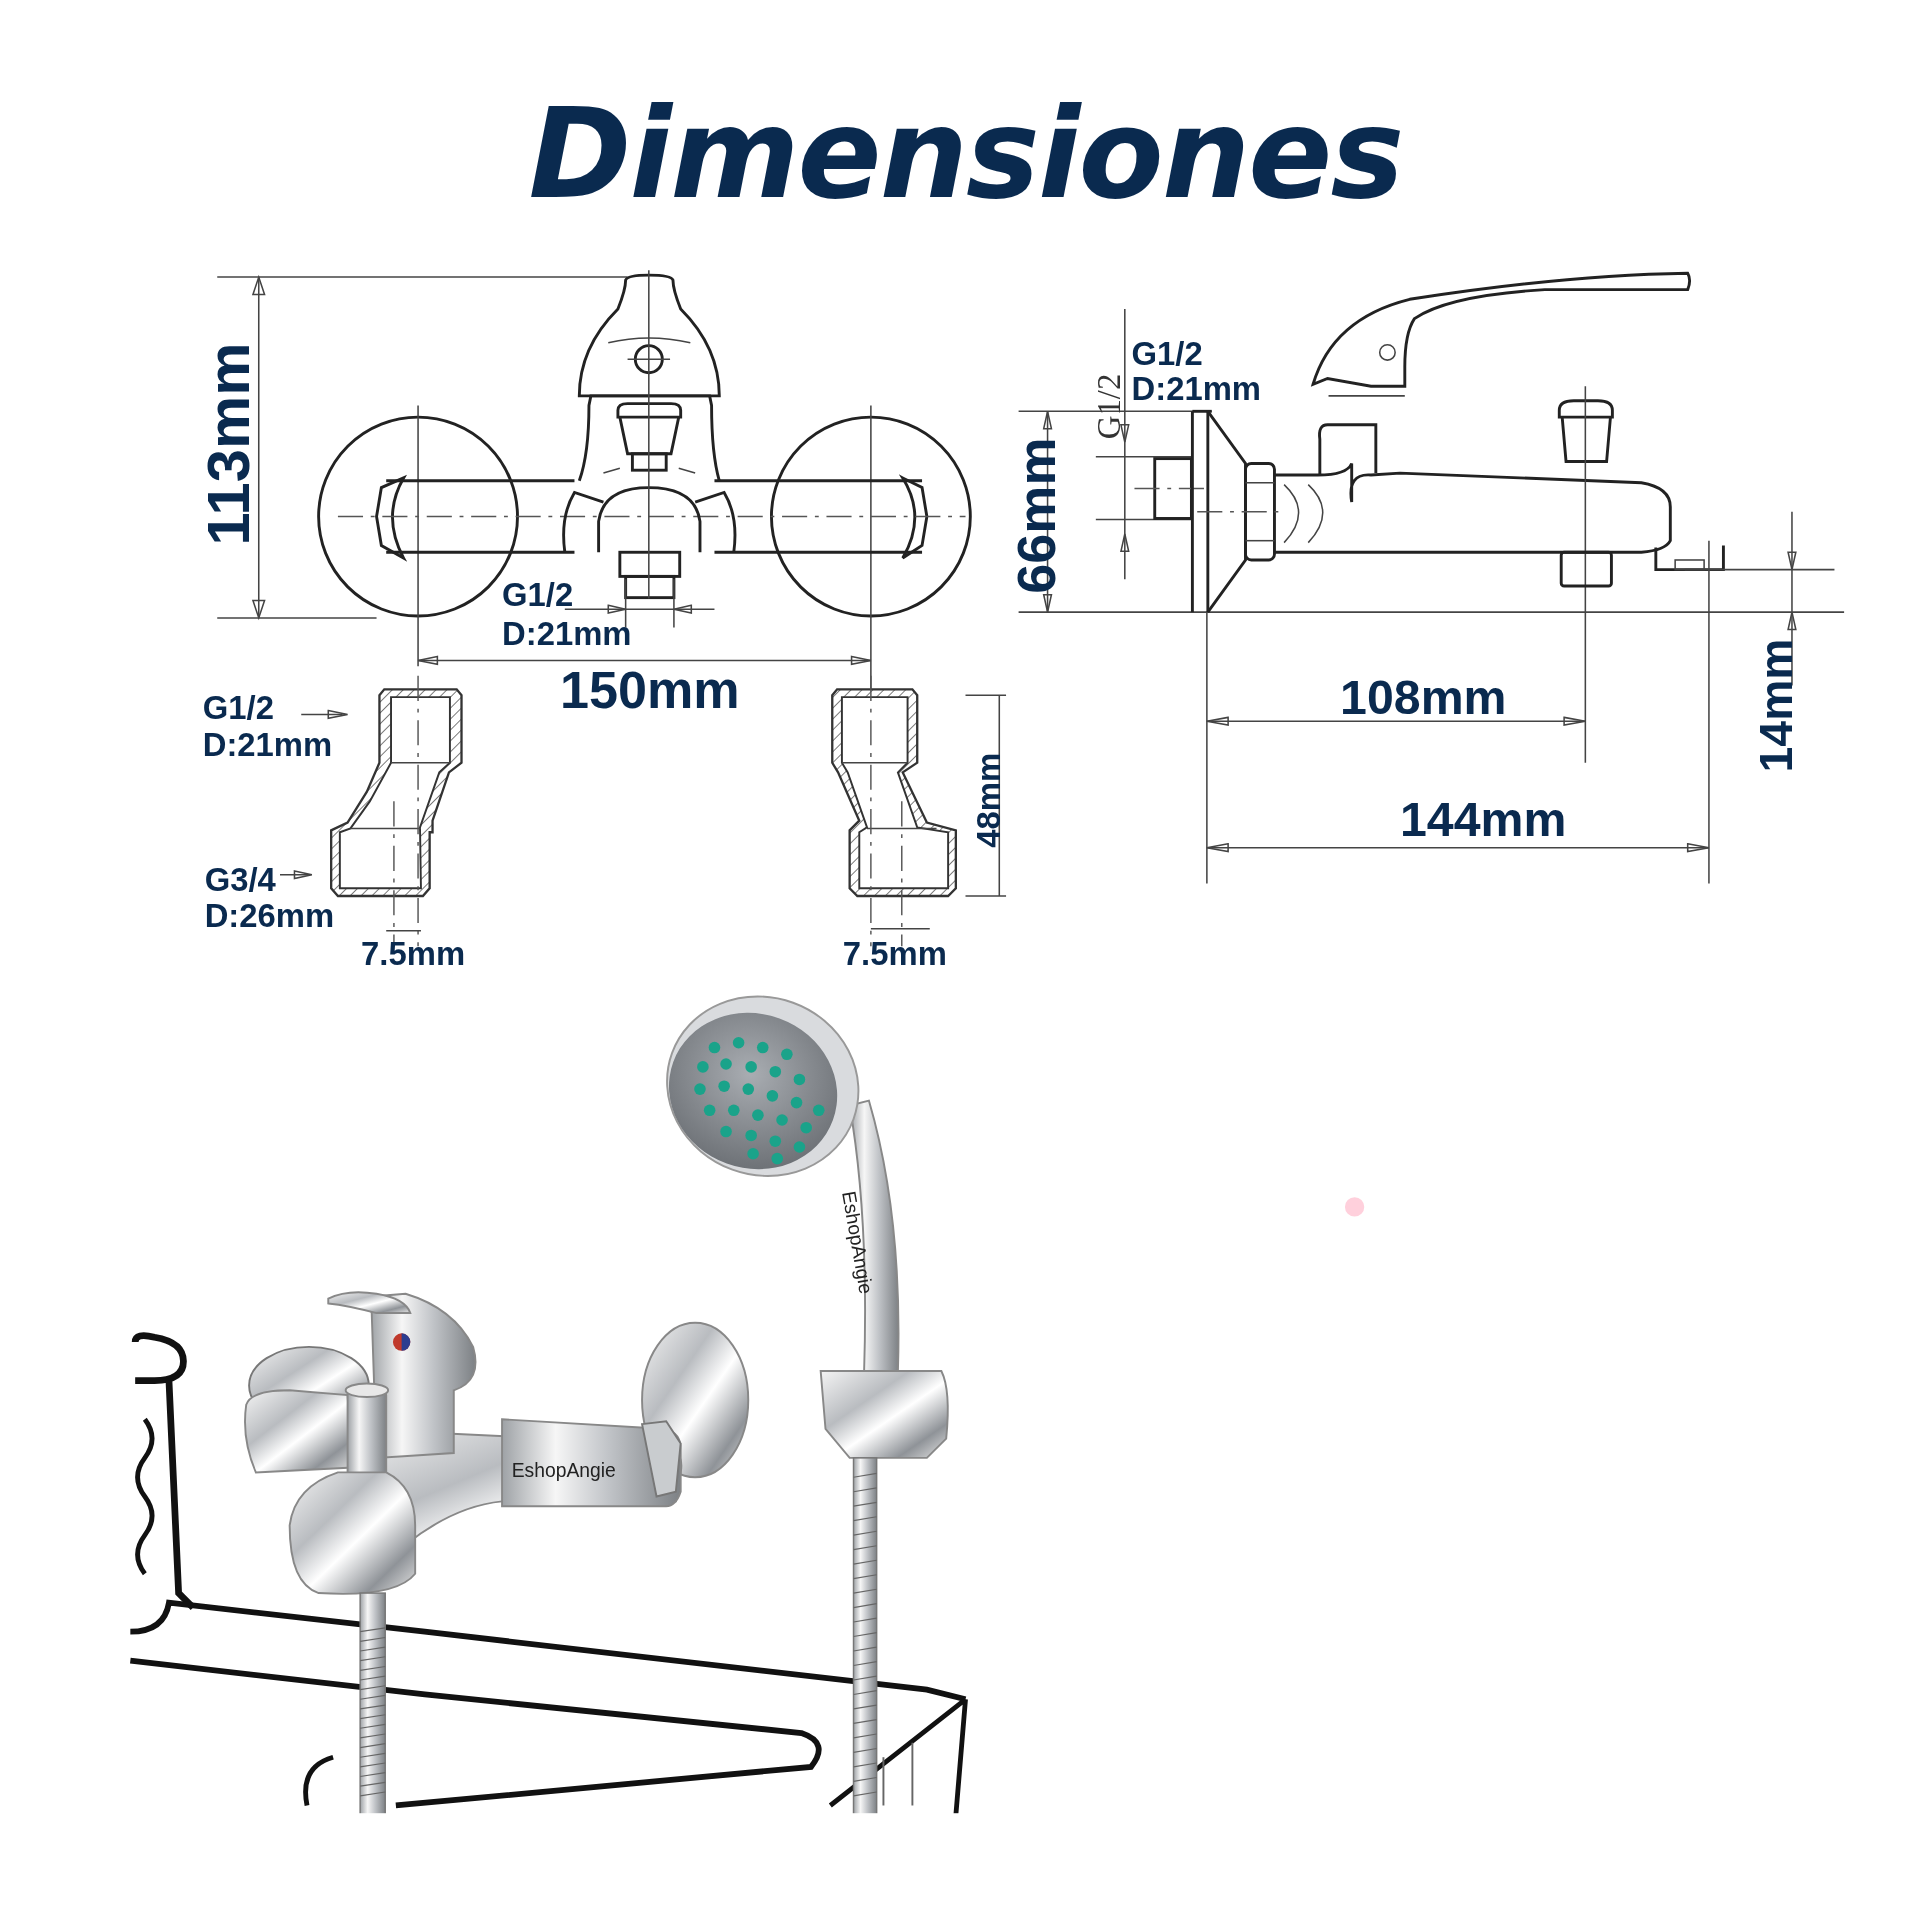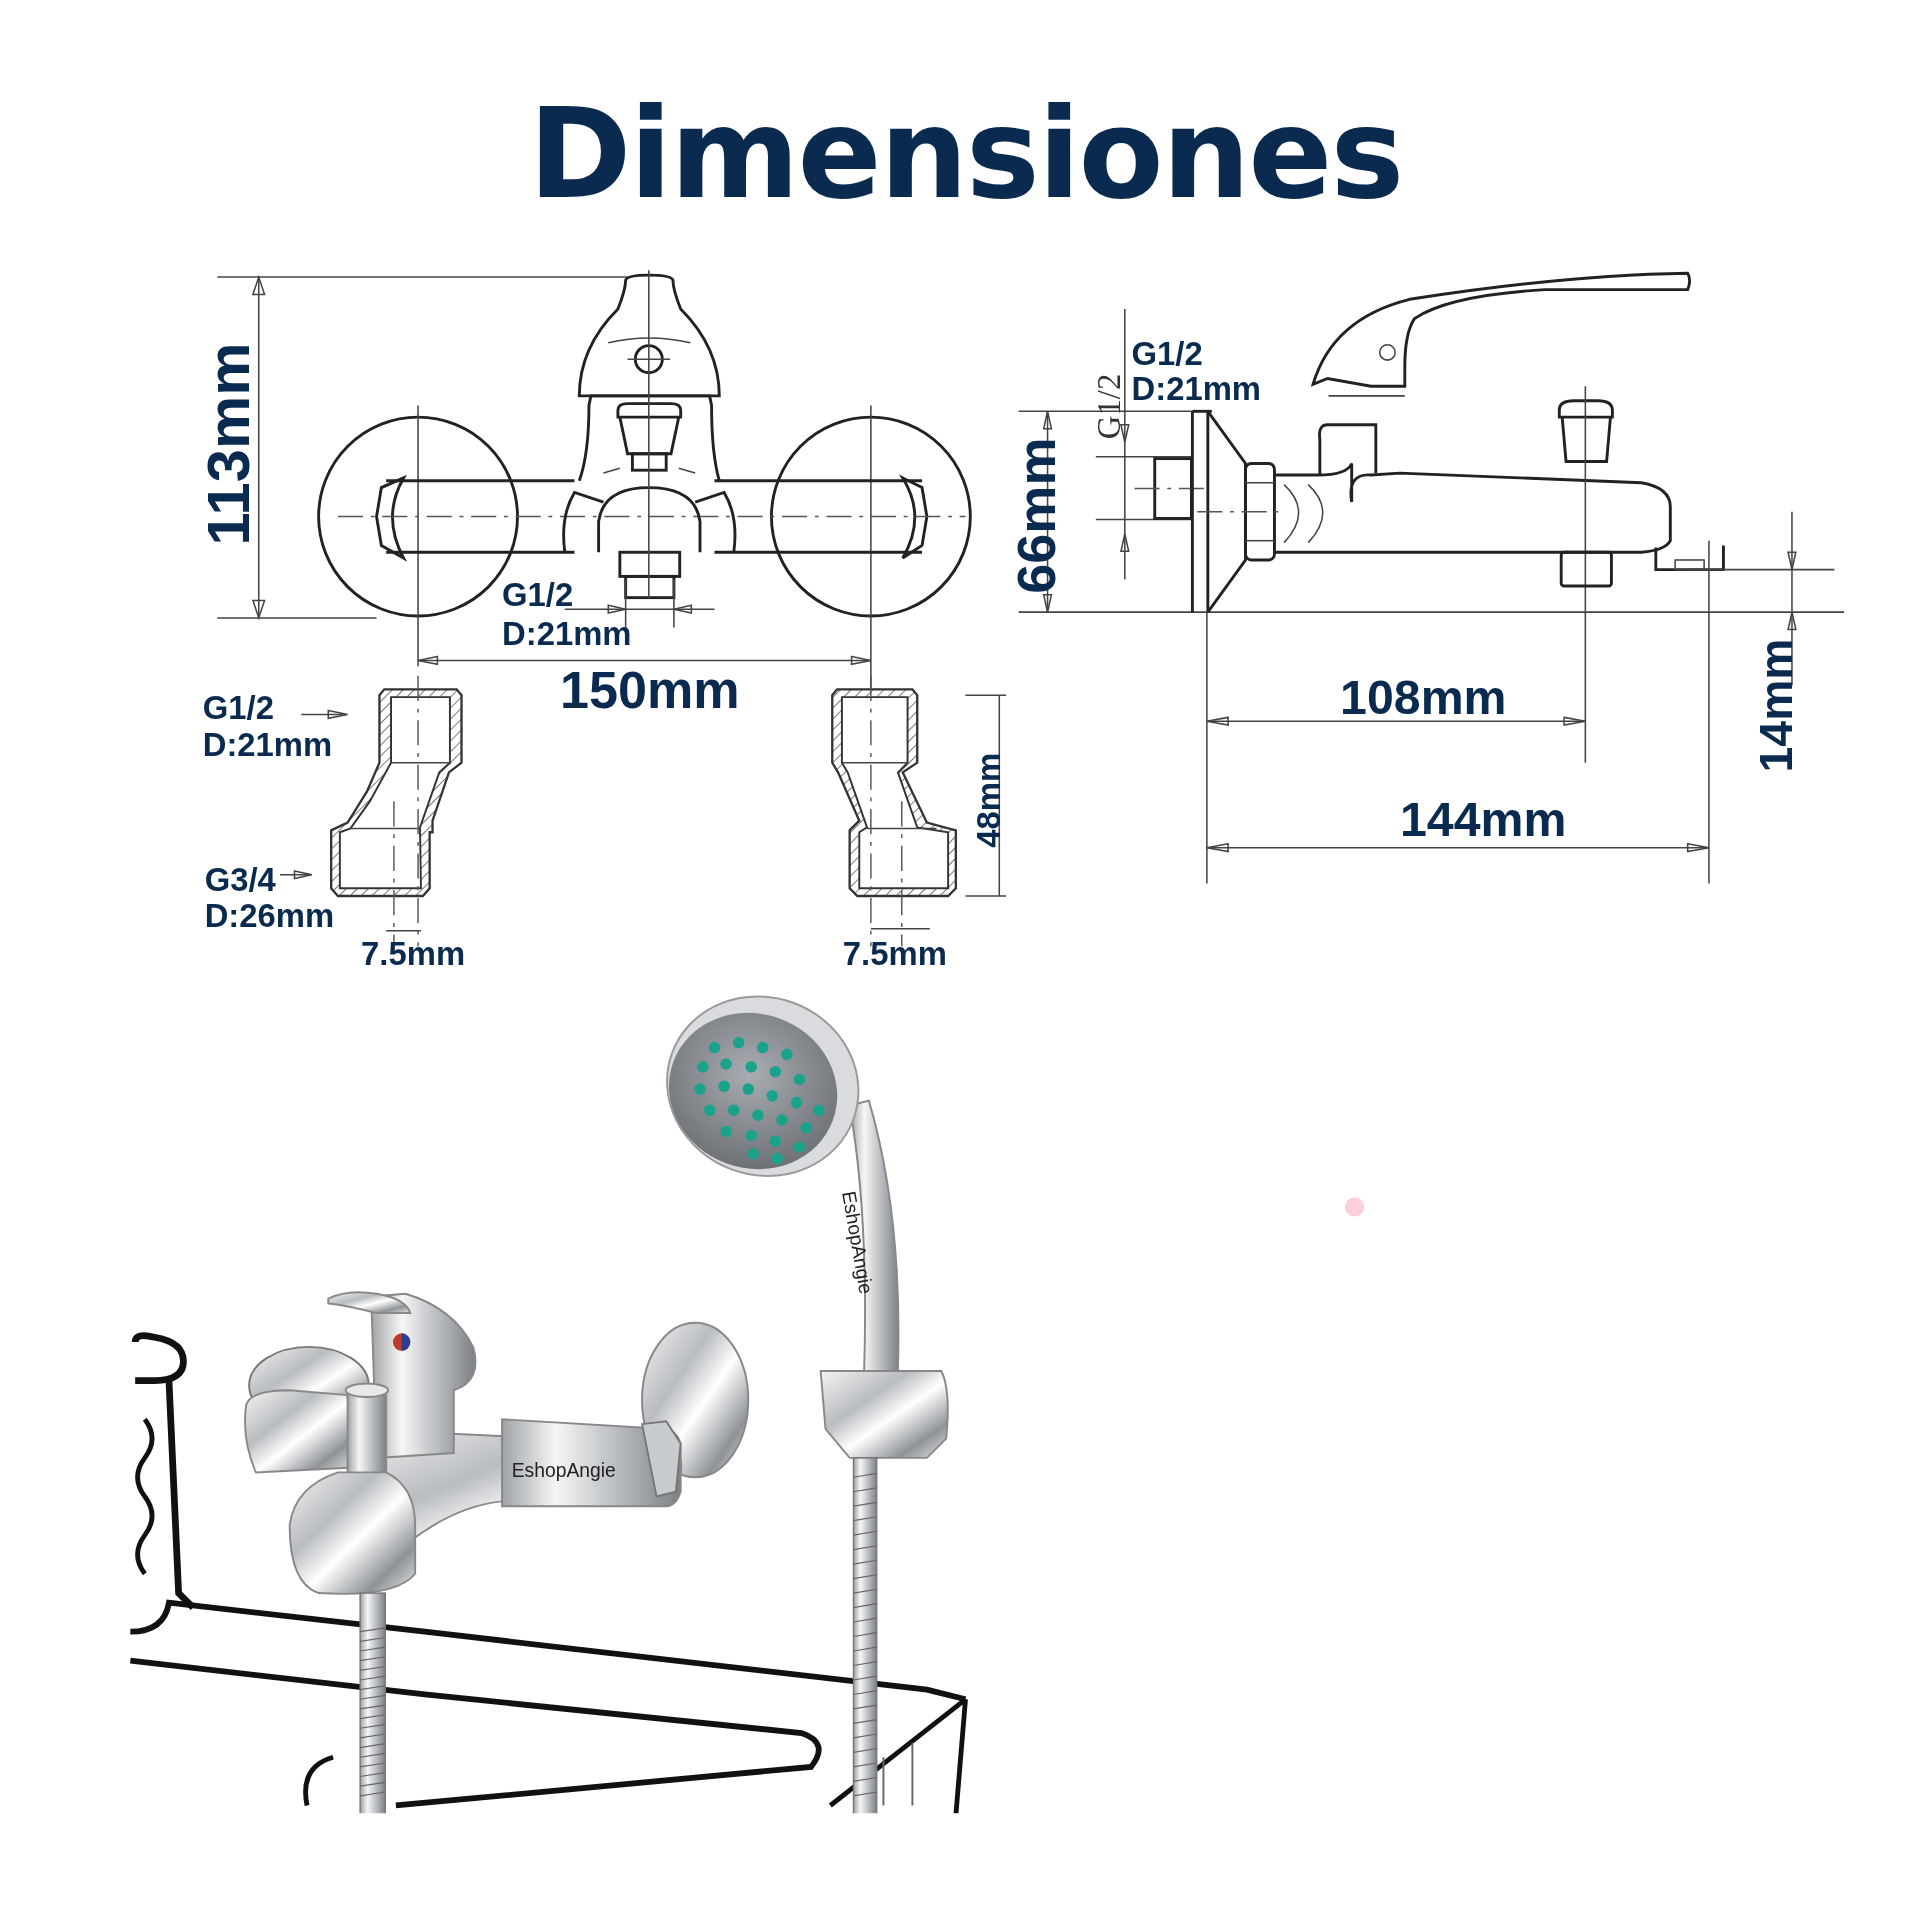--- a/index.html
+++ b/index.html
@@ -1,17 +1,17 @@
 <!DOCTYPE html>
 <html><head>
 <meta charset="utf-8">
 <style>
   html, body { margin: 0; padding: 0; background: #ffffff; }
   body { width: 1931px; height: 1931px; position: relative; overflow: hidden; font-family: "Liberation Sans", sans-serif; }
-  .title { position: absolute; left: 0; width: 1931px; top: 92px; text-align: center; font-family: "DejaVu Sans", sans-serif; font-weight: bold; font-size: 124px; letter-spacing: -1.9px; color: #0a2a4f; line-height: 1; }
+  .title { position: absolute; left: 0; width: 1931px; top: 92px; text-align: center; font-family: "DejaVu Sans", sans-serif; font-weight: bold; font-size: 124px; letter-spacing: -1.9px; color: #0a2a4f; line-height: 1; font-style: italic; }
   svg.drawing { position: absolute; left: 0; top: 0; }
   .dim { fill: #0a2a4f; font-family: "Liberation Sans", sans-serif; font-weight: bold; }
   .spec { fill: #0a2a4f; font-family: "Liberation Sans", sans-serif; font-weight: bold; font-size: 34px; }
   .ln { stroke: #222; stroke-width: 3; fill: none; }
   .thin { stroke: #444; stroke-width: 1.6; fill: none; }
   .center { stroke: #555; stroke-width: 1.5; fill: none; stroke-dasharray: 26 8 4 8; }
   .hatch { fill: url(#hatch); stroke: #333; stroke-width: 2.4; }
   .serif-small { fill: #333; font-family: "Liberation Serif", serif; font-size: 34px; }
 </style>
 </head>

